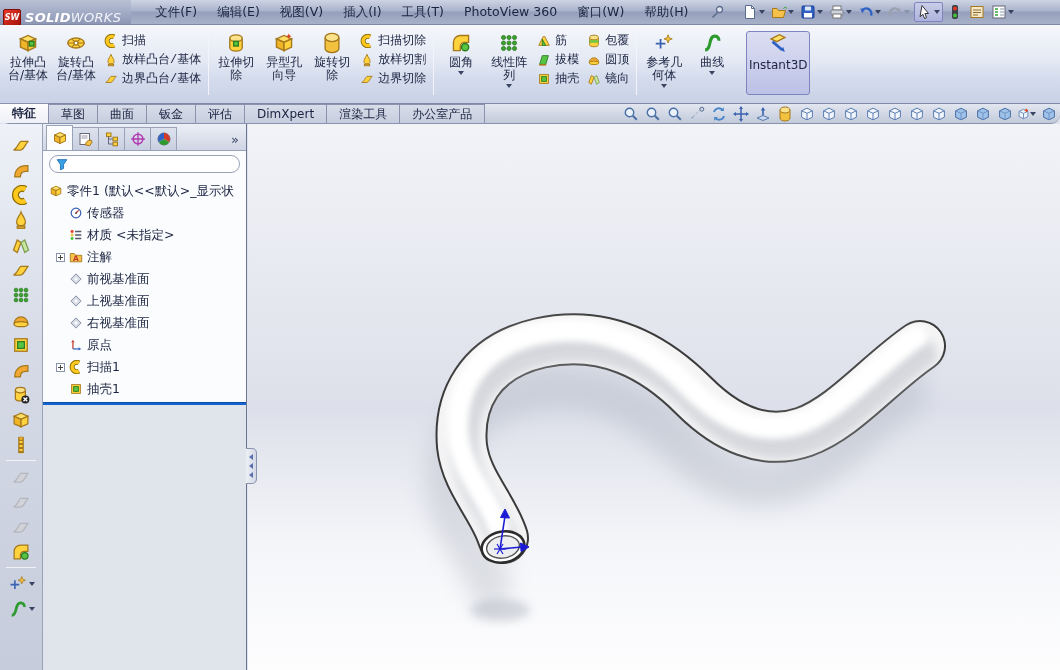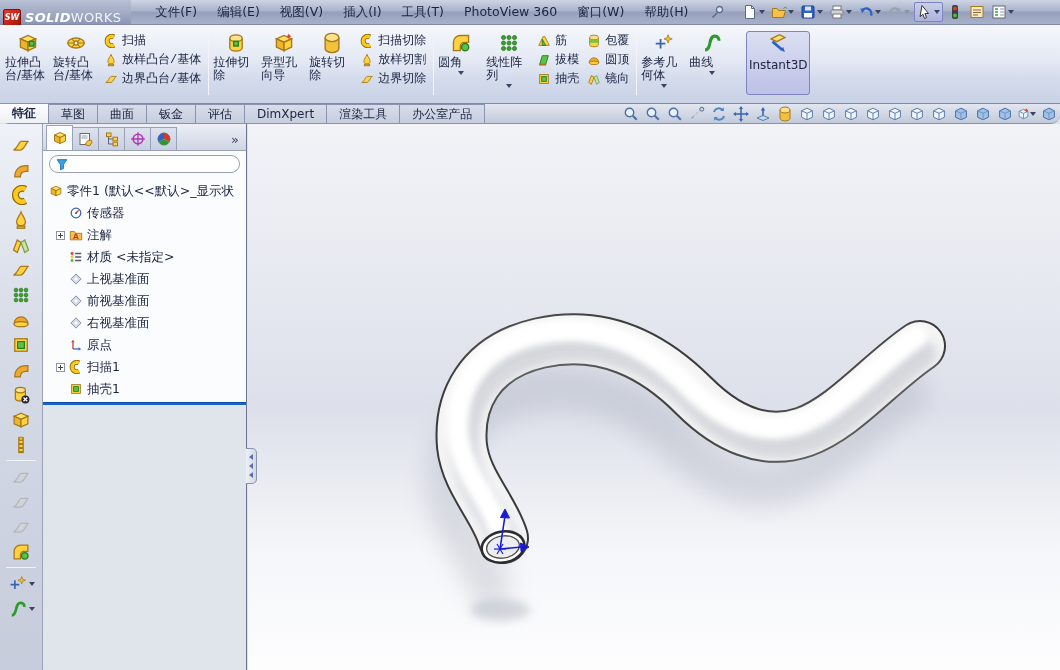--- a/index.html
+++ b/index.html
@@ -10,31 +10,31 @@
   svg.u14{width:14px;height:14px;display:block;flex:none;}
   svg.u22{width:22px;height:22px;display:block;}
   .dd{width:0;height:0;border-left:3px solid transparent;border-right:3px solid transparent;border-top:4px solid #3a4563;display:inline-block;}
   .dd.gray{border-top-color:#8b93a8;}
 
   
   #titlebar{position:absolute;left:0;top:0;width:1060px;height:25px;background:linear-gradient(180deg,#cdd4e4 0%,#aab3cb 45%,#96a0bc 50%,#a8b1c8 100%);display:flex;align-items:center;border-bottom:1px solid #7e88a8;}
   #logo{display:flex;align-items:center;gap:4px;padding:11px 10px 0 3px;height:100%;background:linear-gradient(180deg,#b9c1d6,#8d97b5);}
   #logo .swbox{width:18px;height:17px;background:linear-gradient(135deg,#e8392a,#a61309);border:1px solid #7e0e06;border-radius:2px;color:#fff;font-weight:bold;font-size:8px;display:flex;align-items:center;justify-content:center;font-style:italic;}
   #logo .solid{color:#fff;font-weight:bold;font-style:italic;font-size:13px;letter-spacing:.3px;}
-  #logo .works{color:#f2f4fa;font-size:13px;letter-spacing:.3px;}
+  #logo .works{color:#f2f4fa;font-style:italic;font-size:13px;letter-spacing:.3px;}
   #menubar{display:flex;gap:0;margin-left:14px;}
   .menu-item{padding:3px 10px;font-size:12.5px;cursor:default;}
   .qat{display:flex;align-items:center;gap:2px;margin-left:10px;}
   .qbtn{display:flex;align-items:center;gap:1px;padding:1px 2px;border-radius:2px;}
   .qbtn.pressed{background:linear-gradient(#c9cde8,#aeb3dd);border:1px solid #7d84c0;}
 
   
   #ribbon{position:absolute;left:0;top:25px;width:1060px;height:79px;background:linear-gradient(180deg,#f5f7fb 0%,#e4e9f4 45%,#d3dbec 70%,#c9d2e6 100%);border-bottom:1px solid #7e88a8;display:flex;align-items:flex-start;padding:4px 2px 0 4px;}
   .bigbtn{width:48px;display:flex;flex-direction:column;align-items:center;padding-top:3px;}
-  .bigbtn .lbl{margin-top:2px;text-align:left;line-height:13px;font-size:12px;word-break:break-all;width:46px;}
+  .bigbtn .lbl{margin-top:2px;text-align:center;line-height:13px;font-size:12px;word-break:break-all;width:46px;}
   .bigbtn .dd{margin-top:2px;}
   .stack{display:flex;flex-direction:column;justify-content:flex-end;margin:2px 4px 0 4px;font-family:Liberation Mono, monospace;}
   .srow{display:flex;align-items:center;gap:4px;height:19px;white-space:nowrap;font-size:12px;}
   .vsep{width:1px;height:62px;background:#aab2c8;border-right:1px solid #f2f4fa;margin:4px 3px 0 3px;}
   #instant3d{margin-left:10px;margin-top:2px;width:64px;height:64px;border:1px solid #7d84c0;border-radius:3px;background:linear-gradient(180deg,#dcdff2,#bcc1e6);display:flex;flex-direction:column;align-items:center;justify-content:flex-start;gap:4px;font-size:12px;}
 
   
   #tabbar{position:absolute;left:0;top:104px;width:1060px;height:20px;background:linear-gradient(180deg,#e2e6f0,#c2cada);border-bottom:1px solid #8a93ad;display:flex;align-items:flex-end;border-radius:9px;}
   .tab{padding:2px 12px;font-size:12px;border:1px solid #8a93ad;border-bottom:none;background:linear-gradient(180deg,#d8dde9,#c6cdde);margin-left:-1px;height:19px;display:flex;align-items:center;}
   .tab.active{background:linear-gradient(180deg,#fdfdfe,#eef0f6);font-weight:bold;height:20px;position:relative;z-index:2;}
@@ -815,45 +815,45 @@
         </svg>
         <span>零件1 (默认&lt;&lt;默认&gt;_显示状</span>
     </div>
     <div class="trow">
       <svg class="u14">
           <use href="#s-gauge"></use>
         </svg>
         <span>传感器</span>
     </div>
     <div class="trow">
+      <svg class="u14">
+          <use href="#s-material"></use>
+        </svg>
+        <span>材质 &lt;未指定&gt;</span>
+    </div>
+    <div class="trow">
       <svg class="exp" width="9" height="9">
           <use href="#s-exp"></use>
         </svg>
       <svg class="u14">
           <use href="#s-folderA"></use>
         </svg>
         <span>注解</span>
     </div>
     <div class="trow">
       <svg class="u14">
-          <use href="#s-material"></use>
-        </svg>
-        <span>材质 &lt;未指定&gt;</span>
+          <use href="#s-plane"></use>
+        </svg>
+        <span>前视基准面</span>
     </div>
     <div class="trow">
       <svg class="u14">
           <use href="#s-plane"></use>
         </svg>
         <span>上视基准面</span>
-    </div>
-    <div class="trow">
-      <svg class="u14">
-          <use href="#s-plane"></use>
-        </svg>
-        <span>前视基准面</span>
     </div>
     <div class="trow">
       <svg class="u14">
           <use href="#s-plane"></use>
         </svg>
         <span>右视基准面</span>
     </div>
     <div class="trow">
       <svg class="u14">
           <use href="#s-origin"></use>

